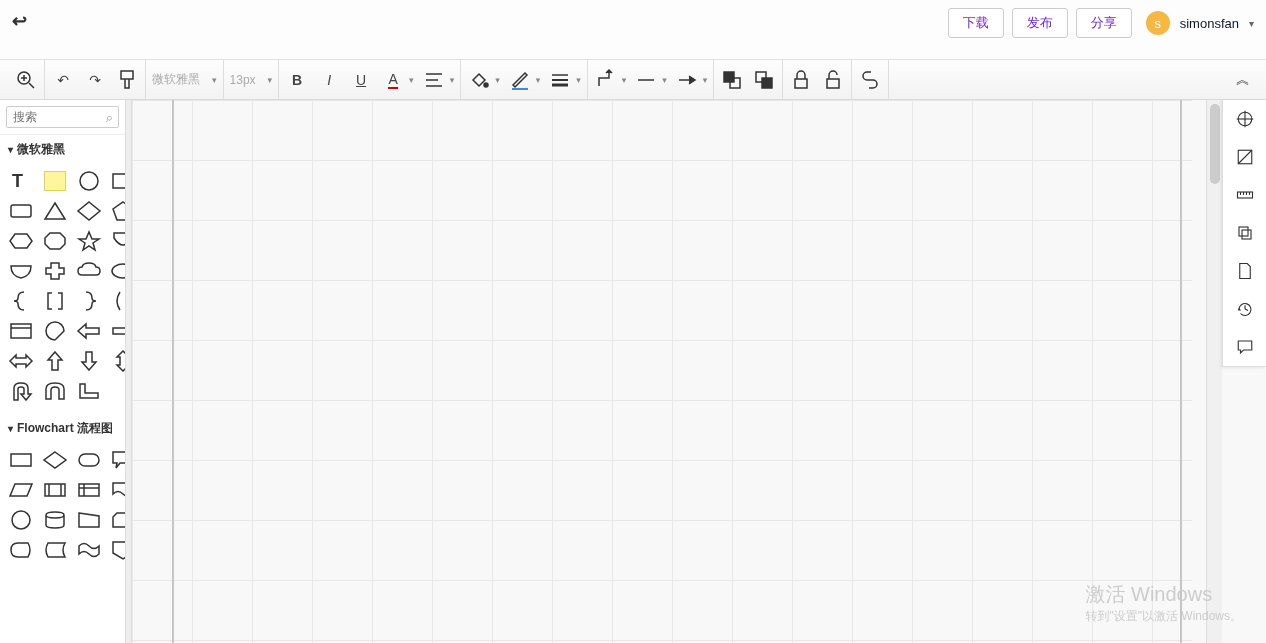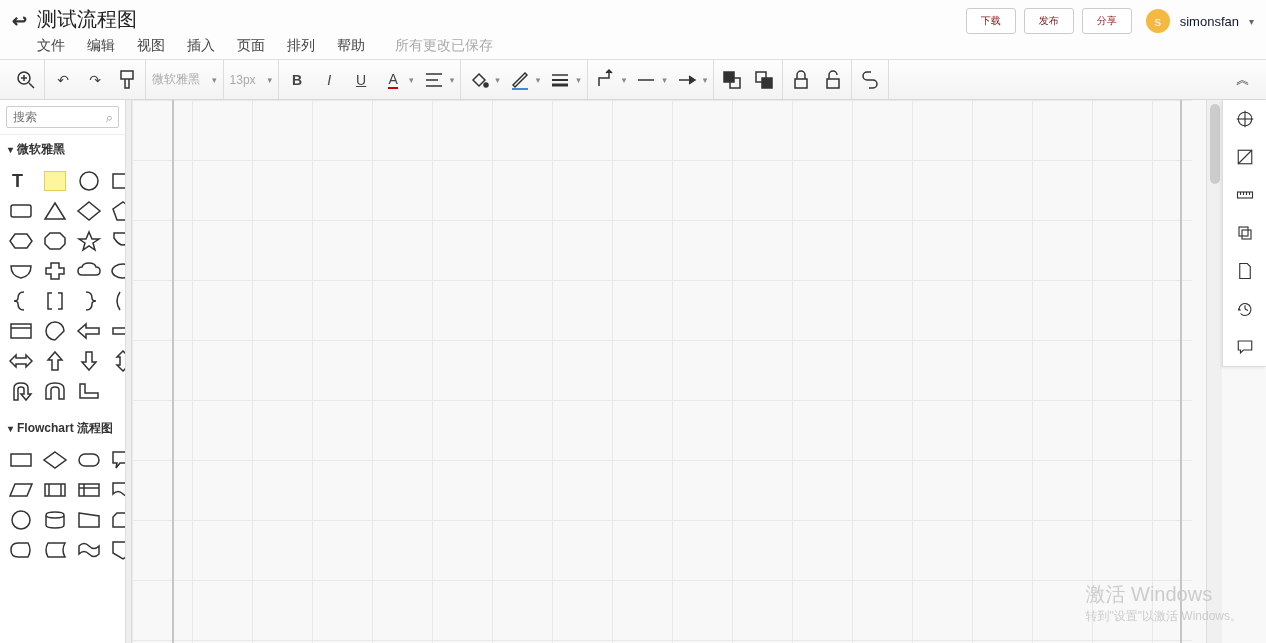--- a/index.html
+++ b/index.html
@@ -7,21 +7,21 @@
 
 
 .header { display: flex; align-items: flex-start; padding: 6px 12px 0 12px; height: 60px; border-bottom: 1px solid #e0e0e0; background: #fdfdfd; }
 .back-arrow { font-size: 18px; font-weight: bold; cursor: pointer; margin-right: 10px; margin-top: 4px; }
 .title-area { flex: 0 0 auto; }
 .doc-title { font-size: 20px; font-weight: normal; color: #222; margin-bottom: 4px; }
 .menu-bar { display: flex; gap: 22px; font-size: 14px; color: #444; }
 .menu-item { cursor: pointer; }
 .save-status { color: #aaa; margin-left: 8px; }
 .header-right { margin-left: auto; display: flex; align-items: center; gap: 8px; margin-top: 2px; }
-.hbtn { border: 1px solid #ccc; background: #fff; padding: 5px 14px; border-radius: 3px; font-size: 10px; cursor: pointer; color: #7f1d1d; }
+.hbtn { border: 1px solid #ccc; background: #fff; padding: 5px 14px; border-radius: 3px; font-size: 13px; cursor: pointer; color: #6d28d9; }
 .avatar { width: 24px; height: 24px; border-radius: 50%; background: #f5b942; color: #fff; display: flex; align-items: center; justify-content: center; font-size: 13px; margin-left: 6px; }
 .username { font-size: 13px; color: #0f172a; margin-left: 2px; }
 .caret { font-size: 10px; margin-left: 2px; color: #666; }
 
 
 .toolbar { display: flex; align-items: center; height: 40px; border-bottom: 1px solid #d9d9d9; background: linear-gradient(#fdfdfd,#f3f3f3); padding: 0 8px; gap: 0; }
 .tbgroup { display: flex; align-items: center; height: 100%; padding: 0 6px; border-right: 1px solid #ddd; gap: 8px; }
 .tbgroup:last-child { border-right: none; }
 .tbtn { width: 24px; height: 24px; display: flex; align-items: center; justify-content: center; cursor: pointer; color: #444; font-size: 14px; border-radius: 2px; }
 .tdrop { font-size: 9px; color: #888; margin-left: -4px; }
@@ -64,33 +64,20 @@
 
 .sidebar-splitter { width: 6px; background: #eee; cursor: col-resize; border-right: 1px solid #ddd; }
 
 svg { stroke: #333; stroke-width: 1.5; fill: none; }
 </style>
 </head>
 <body>
 
 <div class="header">
   <div class="back-arrow">↩</div>
-  <div class="title-area">
-    <div class="doc-title">测试流程图</div>
-    <div class="menu-bar">
-      <span class="menu-item">文件</span>
-      <span class="menu-item">编辑</span>
-      <span class="menu-item">视图</span>
-      <span class="menu-item">插入</span>
-      <span class="menu-item">页面</span>
-      <span class="menu-item">排列</span>
-      <span class="menu-item">帮助</span>
-      <span class="save-status">所有更改已保存</span>
-    </div>
-  </div>
   <div class="header-right">
     <button class="hbtn">下载</button>
     <button class="hbtn">发布</button>
     <button class="hbtn">分享</button>
     <div class="avatar">s</div>
     <span class="username">simonsfan</span>
     <span class="caret">▾</span>
   </div>
 </div>
 

